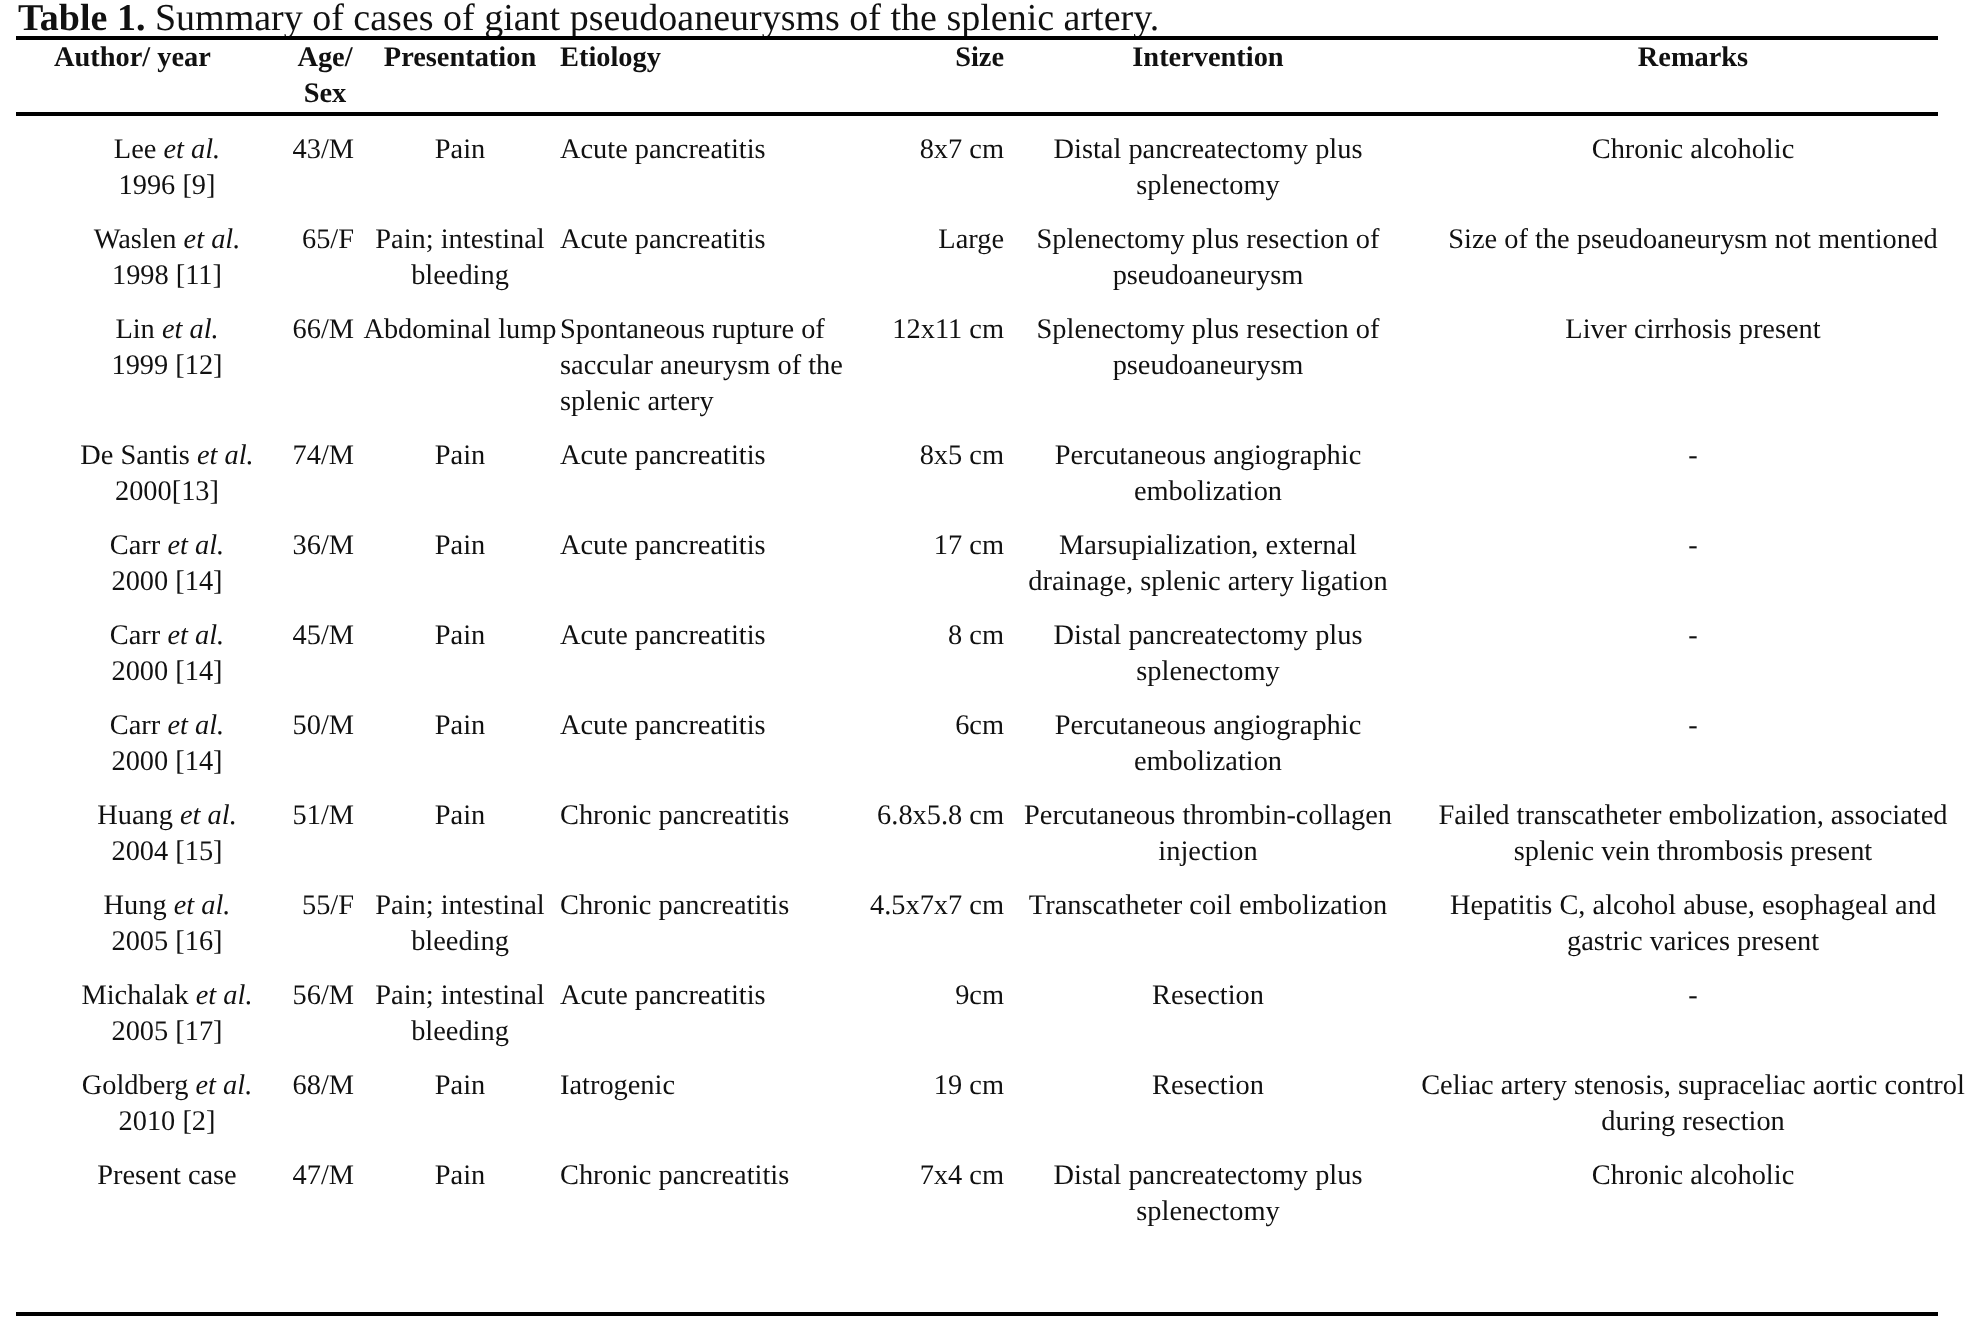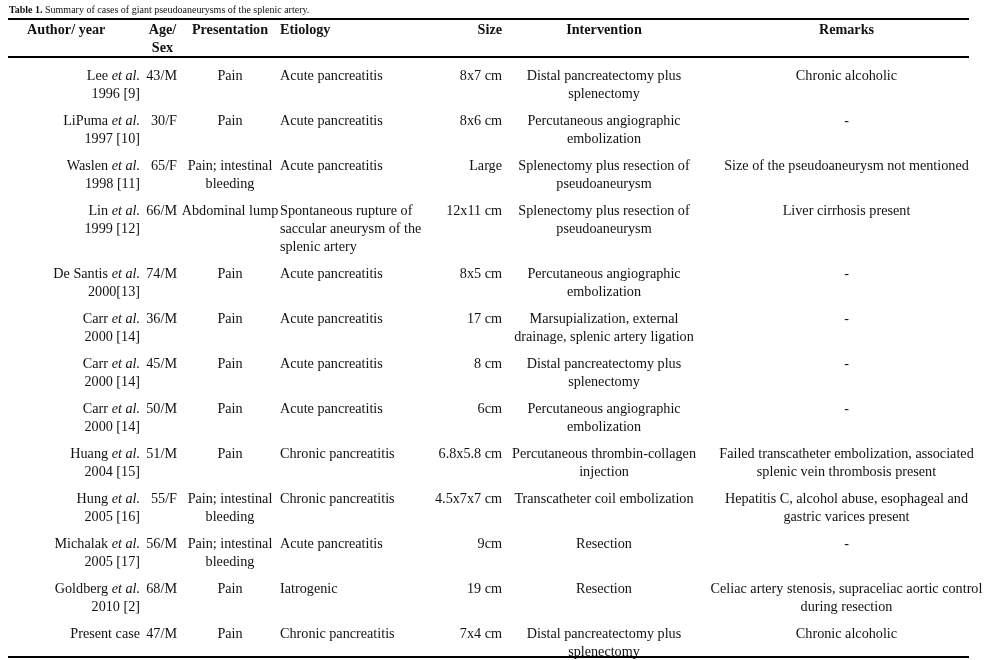--- a/index.html
+++ b/index.html
@@ -3,34 +3,34 @@
 <meta charset="utf-8">
 <style>
   html, body { margin: 0; padding: 0; background: #ffffff; }
   body {
     width: 986px; height: 660px; overflow: hidden; position: relative;
     font-family: "Liberation Serif", "DejaVu Serif", serif;
     color: #111; font-size: 14.2px; line-height: 18px;
   }
   .caption {
     position: absolute; left: 9px; top: 1px; white-space: nowrap;
-    font-size: 10px; line-height: 17px;
+    font-size: 19px; line-height: 17px;
   }
   .caption b { font-weight: bold; }
   .rule { position: absolute; left: 8px; width: 961px; background: #000; }
   .rule.top { top: 18px; height: 2px; }
   .rule.mid { top: 56px; height: 2px; }
   .rule.bot { top: 656px; height: 2px; }
   table {
     position: absolute; left: 8px; top: 19px; width: 961px;
     border-collapse: collapse; table-layout: fixed; margin-left: 18px;
   }
   th, td { padding: 0; vertical-align: top; font-weight: normal; }
   thead th { font-weight: bold; height: 38px; padding-top: 1px; }
-  .c-author { width: 114px; text-align: right; padding-left: 1px; }
+  .c-author { width: 114px; text-align: center; padding-left: 1px; }
   .c-age { width: 37px; text-align: right; padding-right: 3px; }
   .c-pres { width: 100px; text-align: center; }
   .c-etio { width: 142px; text-align: left; }
   .c-size { width: 80px; text-align: right; }
   .c-int { width: 204px; text-align: center; }
   .c-rem { width: 280px; text-align: center; }
   thead .c-author { text-align: left; }
   thead .c-age { text-align: center; }
   tbody td { padding-top: 8px; }
   tbody tr { height: 45px; }
@@ -72,29 +72,20 @@
   <tr>
     <td class="c-author"><span>Lee</span><span class="it"> et al.</span><span class="wrap">1996 [9]</span></td>
     <td class="c-age">43/M</td>
     <td class="c-pres">Pain</td>
     <td class="c-etio">Acute pancreatitis</td>
     <td class="c-size">8x7 cm</td>
     <td class="c-int">Distal pancreatectomy plus splenectomy</td>
     <td class="c-rem">Chronic alcoholic</td>
   </tr>
 
-  <tr>
-    <td class="c-author"><span>LiPuma</span><span class="it"> et al.</span><span class="wrap">1997 [10]</span></td>
-    <td class="c-age">30/F</td>
-    <td class="c-pres">Pain</td>
-    <td class="c-etio">Acute pancreatitis</td>
-    <td class="c-size">8x6 cm</td>
-    <td class="c-int">Percutaneous angiographic embolization</td>
-    <td class="c-rem">-</td>
-  </tr>
 
   <tr>
     <td class="c-author"><span>Waslen</span><span class="it"> et al.</span><span class="wrap">1998 [11]</span></td>
     <td class="c-age">65/F</td>
     <td class="c-pres">Pain; intestinal bleeding</td>
     <td class="c-etio">Acute pancreatitis</td>
     <td class="c-size">Large</td>
     <td class="c-int">Splenectomy plus resection of pseudoaneurysm</td>
     <td class="c-rem">Size of the pseudoaneurysm not mentioned</td>
   </tr>

